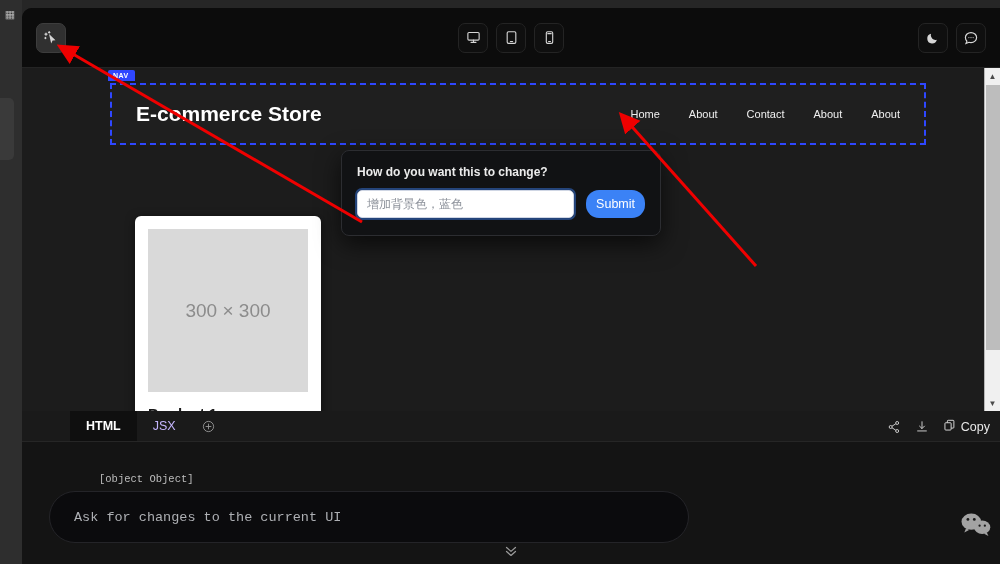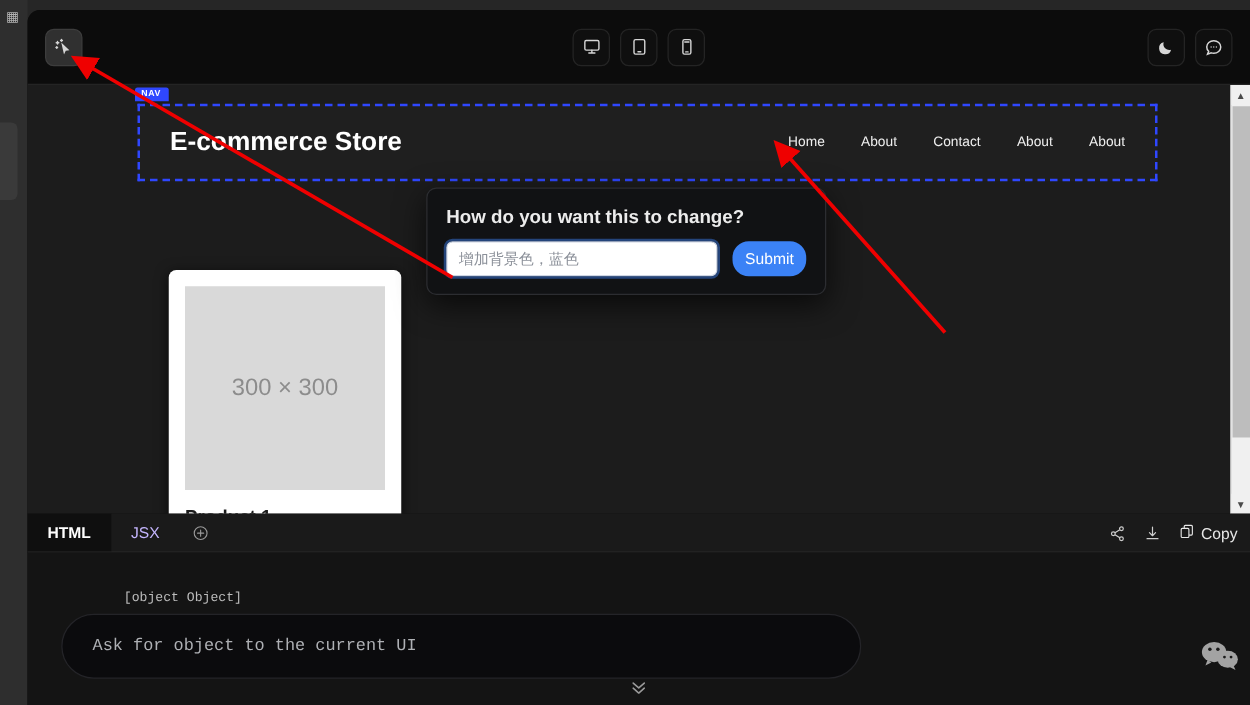--- a/index.html
+++ b/index.html
@@ -100,21 +100,21 @@
   }
   .card-title { margin-top: 13px; font-size: 15px; font-weight: 700; color: #1b1b1b; }
 
   
   .modal {
     position: absolute; left: 319px; top: 82px; width: 320px; height: 86px;
     background: #111214; border: 1px solid #2c2d31; border-radius: 8px;
     box-shadow: 0 8px 24px rgba(0,0,0,.65);
     padding: 14px 15px;
   }
-  .modal-title { color: #ececec; font-size: 15px; font-weight: 700; }
+  .modal-title { color: #ececec; font-size: 12px; font-weight: 700; }
   .modal-row { margin-top: 11px; display: flex; gap: 12px; align-items: center; }
   .modal-input {
     flex: 1; height: 28px; background: #fff;
     border: 1px solid #cfd6e4; border-radius: 5px;
     outline: 2px solid rgba(59,130,246,.45); outline-offset: 0;
     padding: 0 9px; font-size: 12px; color: #6b7280;
     font-family: "DejaVu Sans", sans-serif;
   }
   .modal-input::placeholder { color: #8b9099; }
   .modal-submit {
@@ -135,21 +135,21 @@
   .pv-thumb {
     position: absolute; left: 1px; top: 17px; width: 14px; height: 265px;
     background: #bdbdbd; cursor: pointer;
   }
   .pv-arw-bot { position: absolute; bottom: 0; left: 0; right: 0; }
 
   
   .editor { position: relative; height: 153px; background: #151515; }
   .ed-tabs {
     height: 31px; background: #1a1a1a; border-bottom: 1px solid #262626;
-    display: flex; align-items: stretch; position: relative;
+    display: flex; align-items: stretch; position: relative; padding-left: 48px;
   }
   .ed-tab {
     display: flex; align-items: center; padding: 0 16px;
     font-size: 12.5px; color: #c4b5fd; cursor: pointer;
   }
   .ed-tab.active { background: #0f0f0f; color: #ffffff; font-weight: 700; }
   .ed-add {
     display: flex; align-items: center; padding: 0 10px;
     color: #9a9a9a; cursor: pointer;
   }
@@ -336,21 +336,21 @@
 
       <div class="code">
         <div class="cl">
           <span class="pln">[object Object]</span>
         </div>
         <div class="cl">
           <span class="tag">  &lt;div </span><span class="attr">class=</span><span class="str">"container mx-auto flex justify-between items-center"</span><span class="tag">&gt;</span>
         </div>
 
         <div class="chatbar">
-          <span class="chat-ph">Ask for object to the current UI</span>
+          <span class="chat-ph">Ask for changes to the current UI</span>
         </div>
 
         <div class="collapse">
           <svg width="18" height="16" viewBox="0 0 20 18" fill="none" stroke="currentColor" stroke-width="1.4">
             <path d="M5 5 L10 9.4 L15 5" stroke-linecap="round" stroke-linejoin="round"></path>
             <path d="M5 9.6 L10 14 L15 9.6" stroke-linecap="round" stroke-linejoin="round"></path>
           </svg>
         </div>
 
         <div class="wm">

